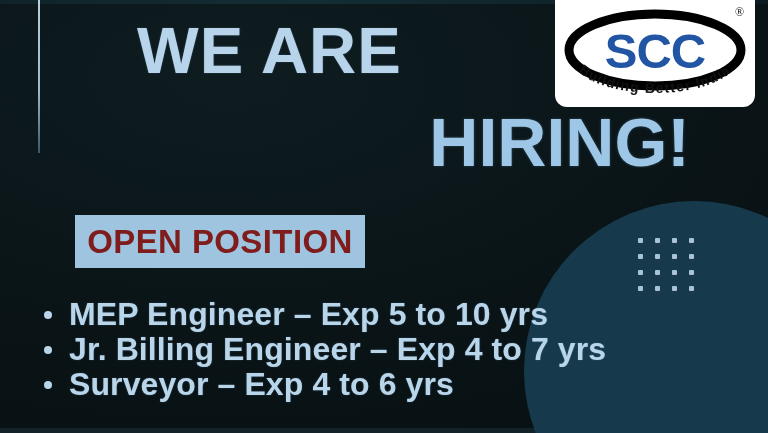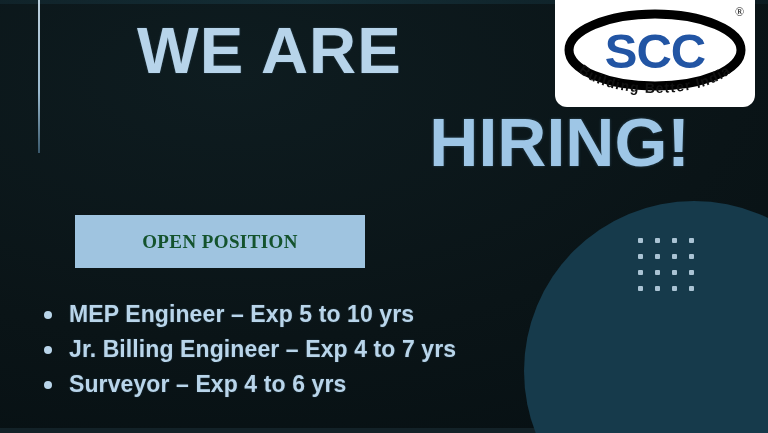--- a/index.html
+++ b/index.html
@@ -151,42 +151,42 @@
     left: 75px;
     top: 215px;
     width: 290px;
     height: 53px;
     background: #9fc4e0;
     display: flex;
     align-items: center;
     justify-content: center;
   }
   .open-position span {
-    font-size: 19px;
+    font-size: 33px;
     font-weight: 700;
     letter-spacing: .4px;
-    color: #14532d;
-    font-family: Liberation Serif, serif;
+    color: #7f1d1d;
+    font-family: Liberation Sans, sans-serif;
   }
 
   
   .jobs {
     position: absolute;
     left: 44px;
     top: 297px;
     margin: 0;
     padding: 0;
     list-style: none;
   }
   .jobs li {
     display: flex;
     align-items: center;
     height: 35px;
     color: #b9d5ea;
-    font-size: 23px;
+    font-size: 32px;
     font-weight: 700;
     letter-spacing: .1px;
     font-family: "Liberation Sans", sans-serif;
     text-shadow: 0 0 2px rgba(120,170,205,.3);
   }
   .jobs li .bullet {
     display: inline-block;
     width: 8px;
     height: 8px;
     border-radius: 50%;

